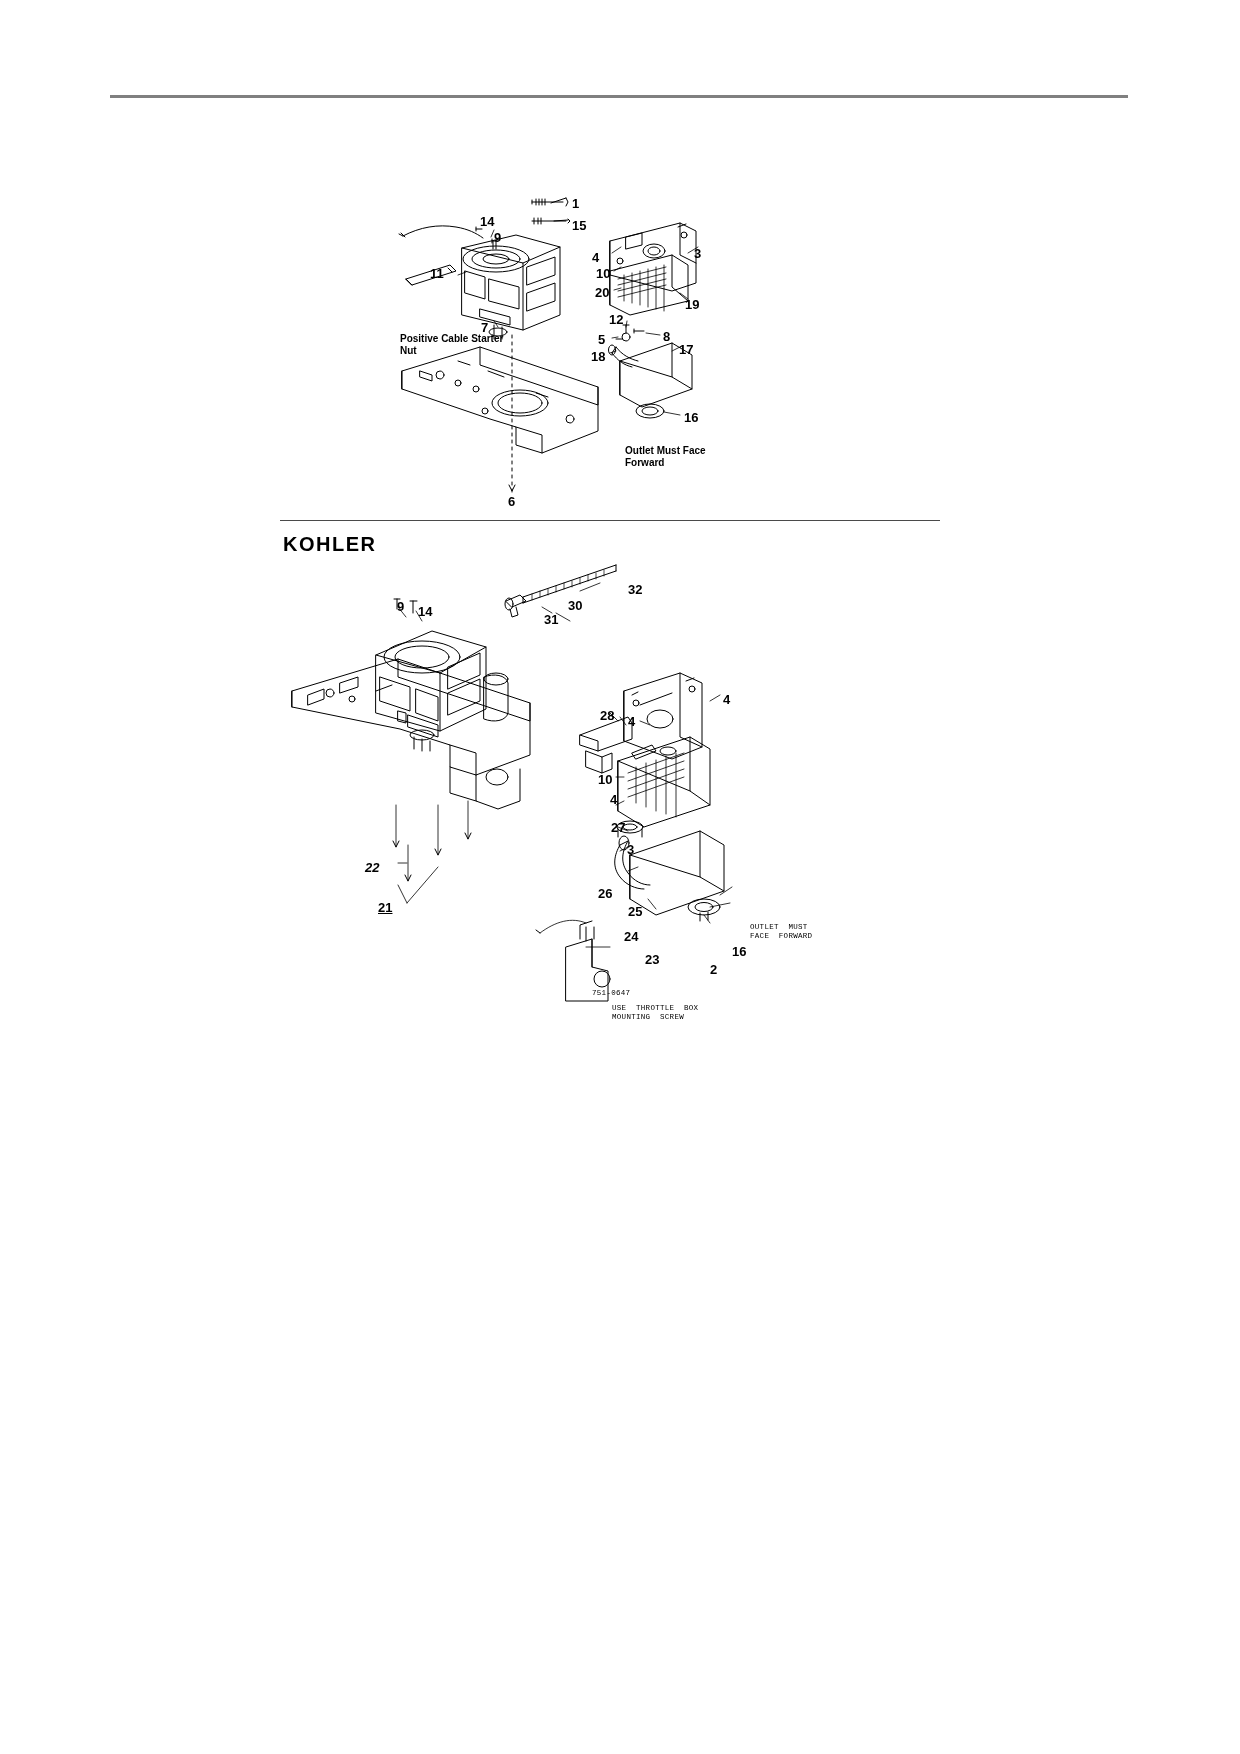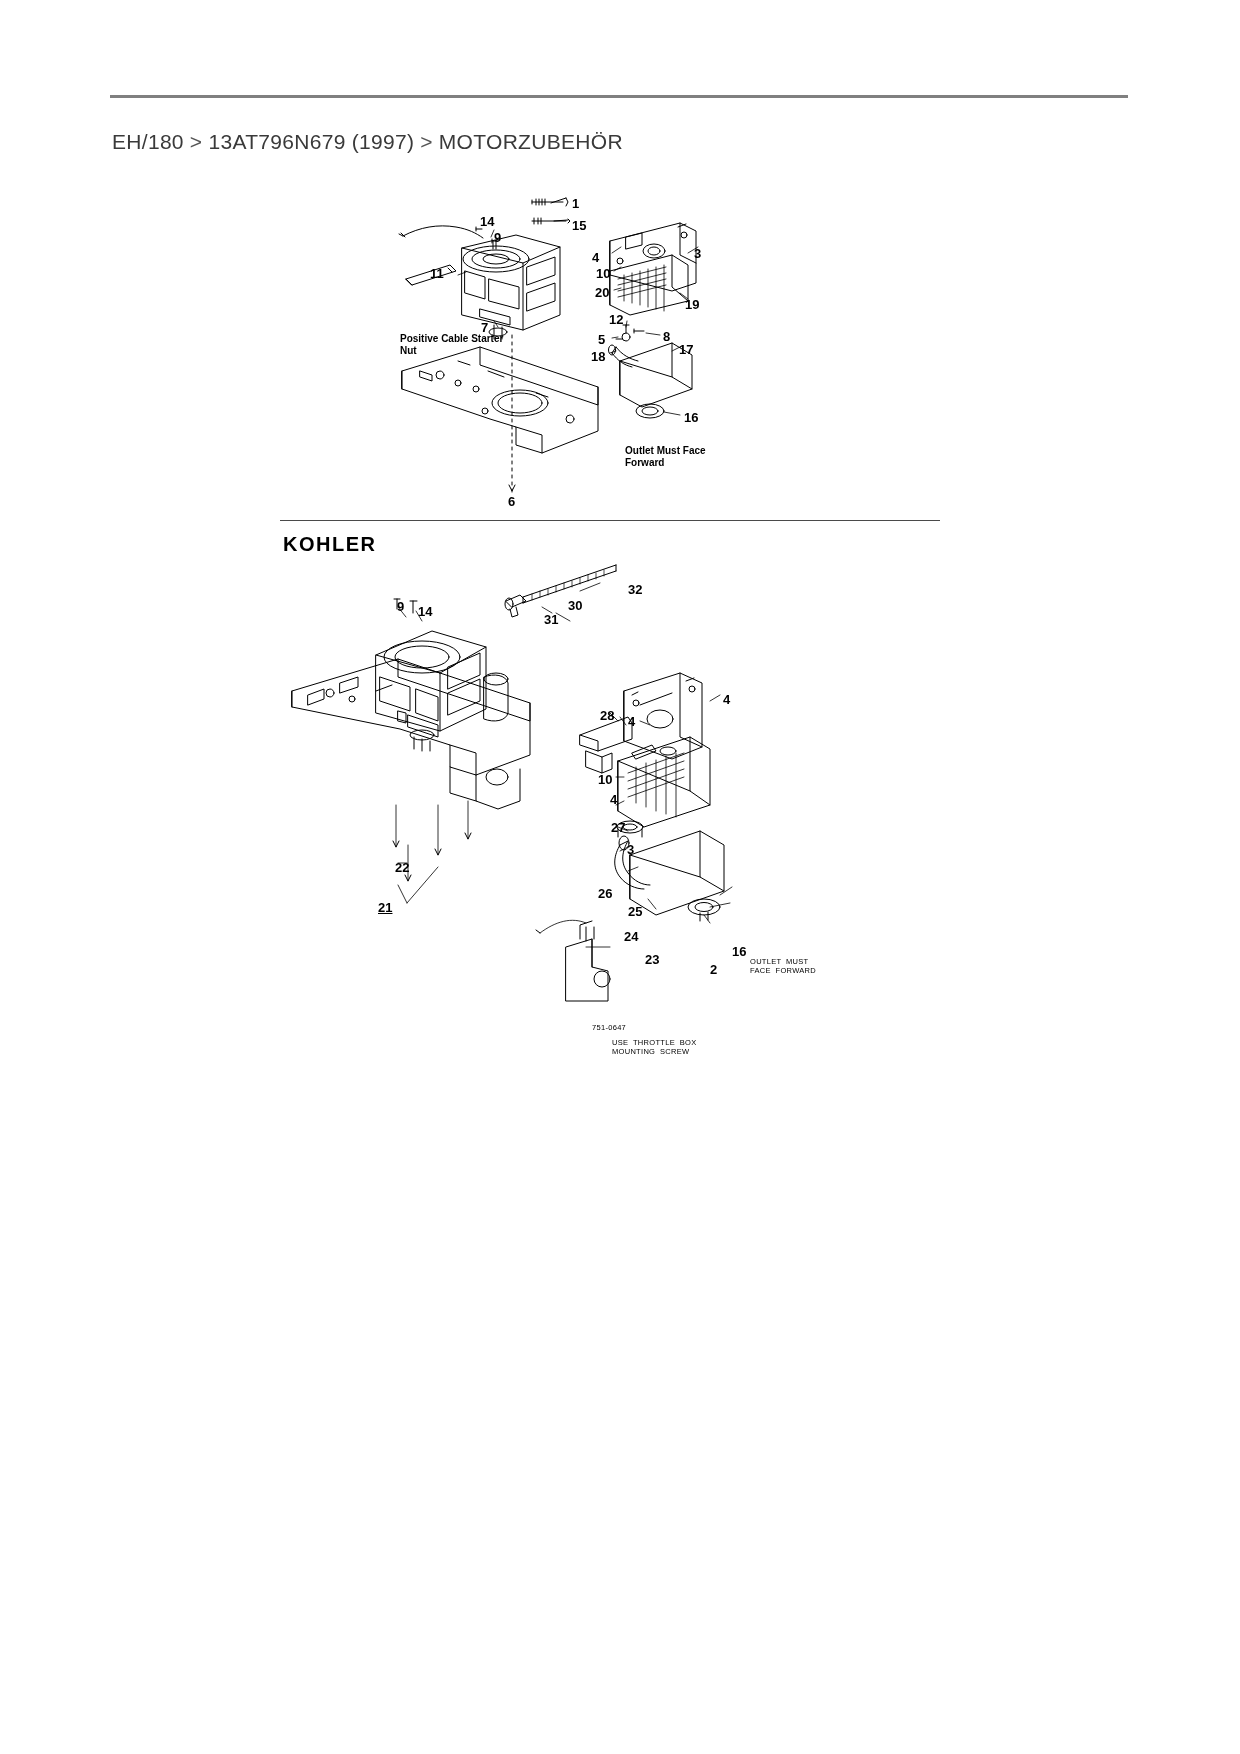--- a/index.html
+++ b/index.html
@@ -79,47 +79,43 @@
     font-size: 10px;
     font-weight: bold;
     line-height: 1.15;
     white-space: pre;
     color: #000;
   }
   .note-sm {
     position: absolute;
     font-size: 7.5px;
     font-weight: normal;
-    font-family: Liberation Sans, sans-serif;
+    font-family: Liberation Mono, monospace;
     line-height: 1.25;
     white-space: pre;
     color: #000;
     letter-spacing: 0.3px;
-    margin-top: 34px;
   }
   svg.art {
     position: absolute;
     left: 0;
     top: 0;
     overflow: visible;
   }
   .art * {
     vector-effect: non-scaling-stroke;
   }
 </style>
 </head>
 <body>
 
 <div class="page">
 
   <div class="top-rule"></div>
 
-  <div class="breadcrumb">
-    <span>EH/180</span><span class="sep">&gt;</span><span>13AT796N679 (1997)</span><span class="sep">&gt;</span><span>MOTORZUBEHÖR</span>
-  </div>
 
   <div class="diagram-area">
 
     <svg class="art" width="660" height="345" viewBox="0 0 660 345" fill="none" stroke="#000" stroke-width="1">
       <g stroke-linejoin="round" stroke-linecap="round">
 
         <path d="M252 27 L283 27 M252 25 L252 29 M256 24 L256 30 M259 24 L259 30 M262 24 L262 30 M265 24 L265 30"></path>
         <path d="M252 46 L286 46 M254 43 L254 49 M258 43 L258 49 M261 43 L261 49"></path>
         <path d="M286 23 L288 27 L286 31"></path>
         <path d="M288 44 L290 46 L288 48"></path>
@@ -394,21 +390,21 @@
     <div class="callout" style="left:318px; top:598px;">10</div>
     <div class="callout" style="left:330px; top:618px;">4</div>
     <div class="callout" style="left:331px; top:646px;">27</div>
     <div class="callout" style="left:347px; top:668px;">3</div>
     <div class="callout" style="left:318px; top:712px;">26</div>
     <div class="callout" style="left:348px; top:730px;">25</div>
     <div class="callout" style="left:344px; top:755px;">24</div>
     <div class="callout" style="left:365px; top:778px;">23</div>
     <div class="callout" style="left:452px; top:770px;">16</div>
     <div class="callout" style="left:430px; top:788px;">2</div>
-    <div class="callout" style="left:115px; top:686px;">22</div>
+    <div class="callout" style="left:85px; top:686px;font-style:italic;">22</div>
     <div class="callout" style="left:98px; top:726px;text-decoration:underline;">21</div>
 
     <div class="note-sm" style="left:470px; top:748px;">OUTLET  MUST
 FACE  FORWARD</div>
     <div class="note-sm" style="left:312px; top:814px;">751-0647</div>
     <div class="note-sm" style="left:332px; top:829px;">USE  THROTTLE  BOX
 MOUNTING  SCREW</div>
 
   </div>
 </div>

